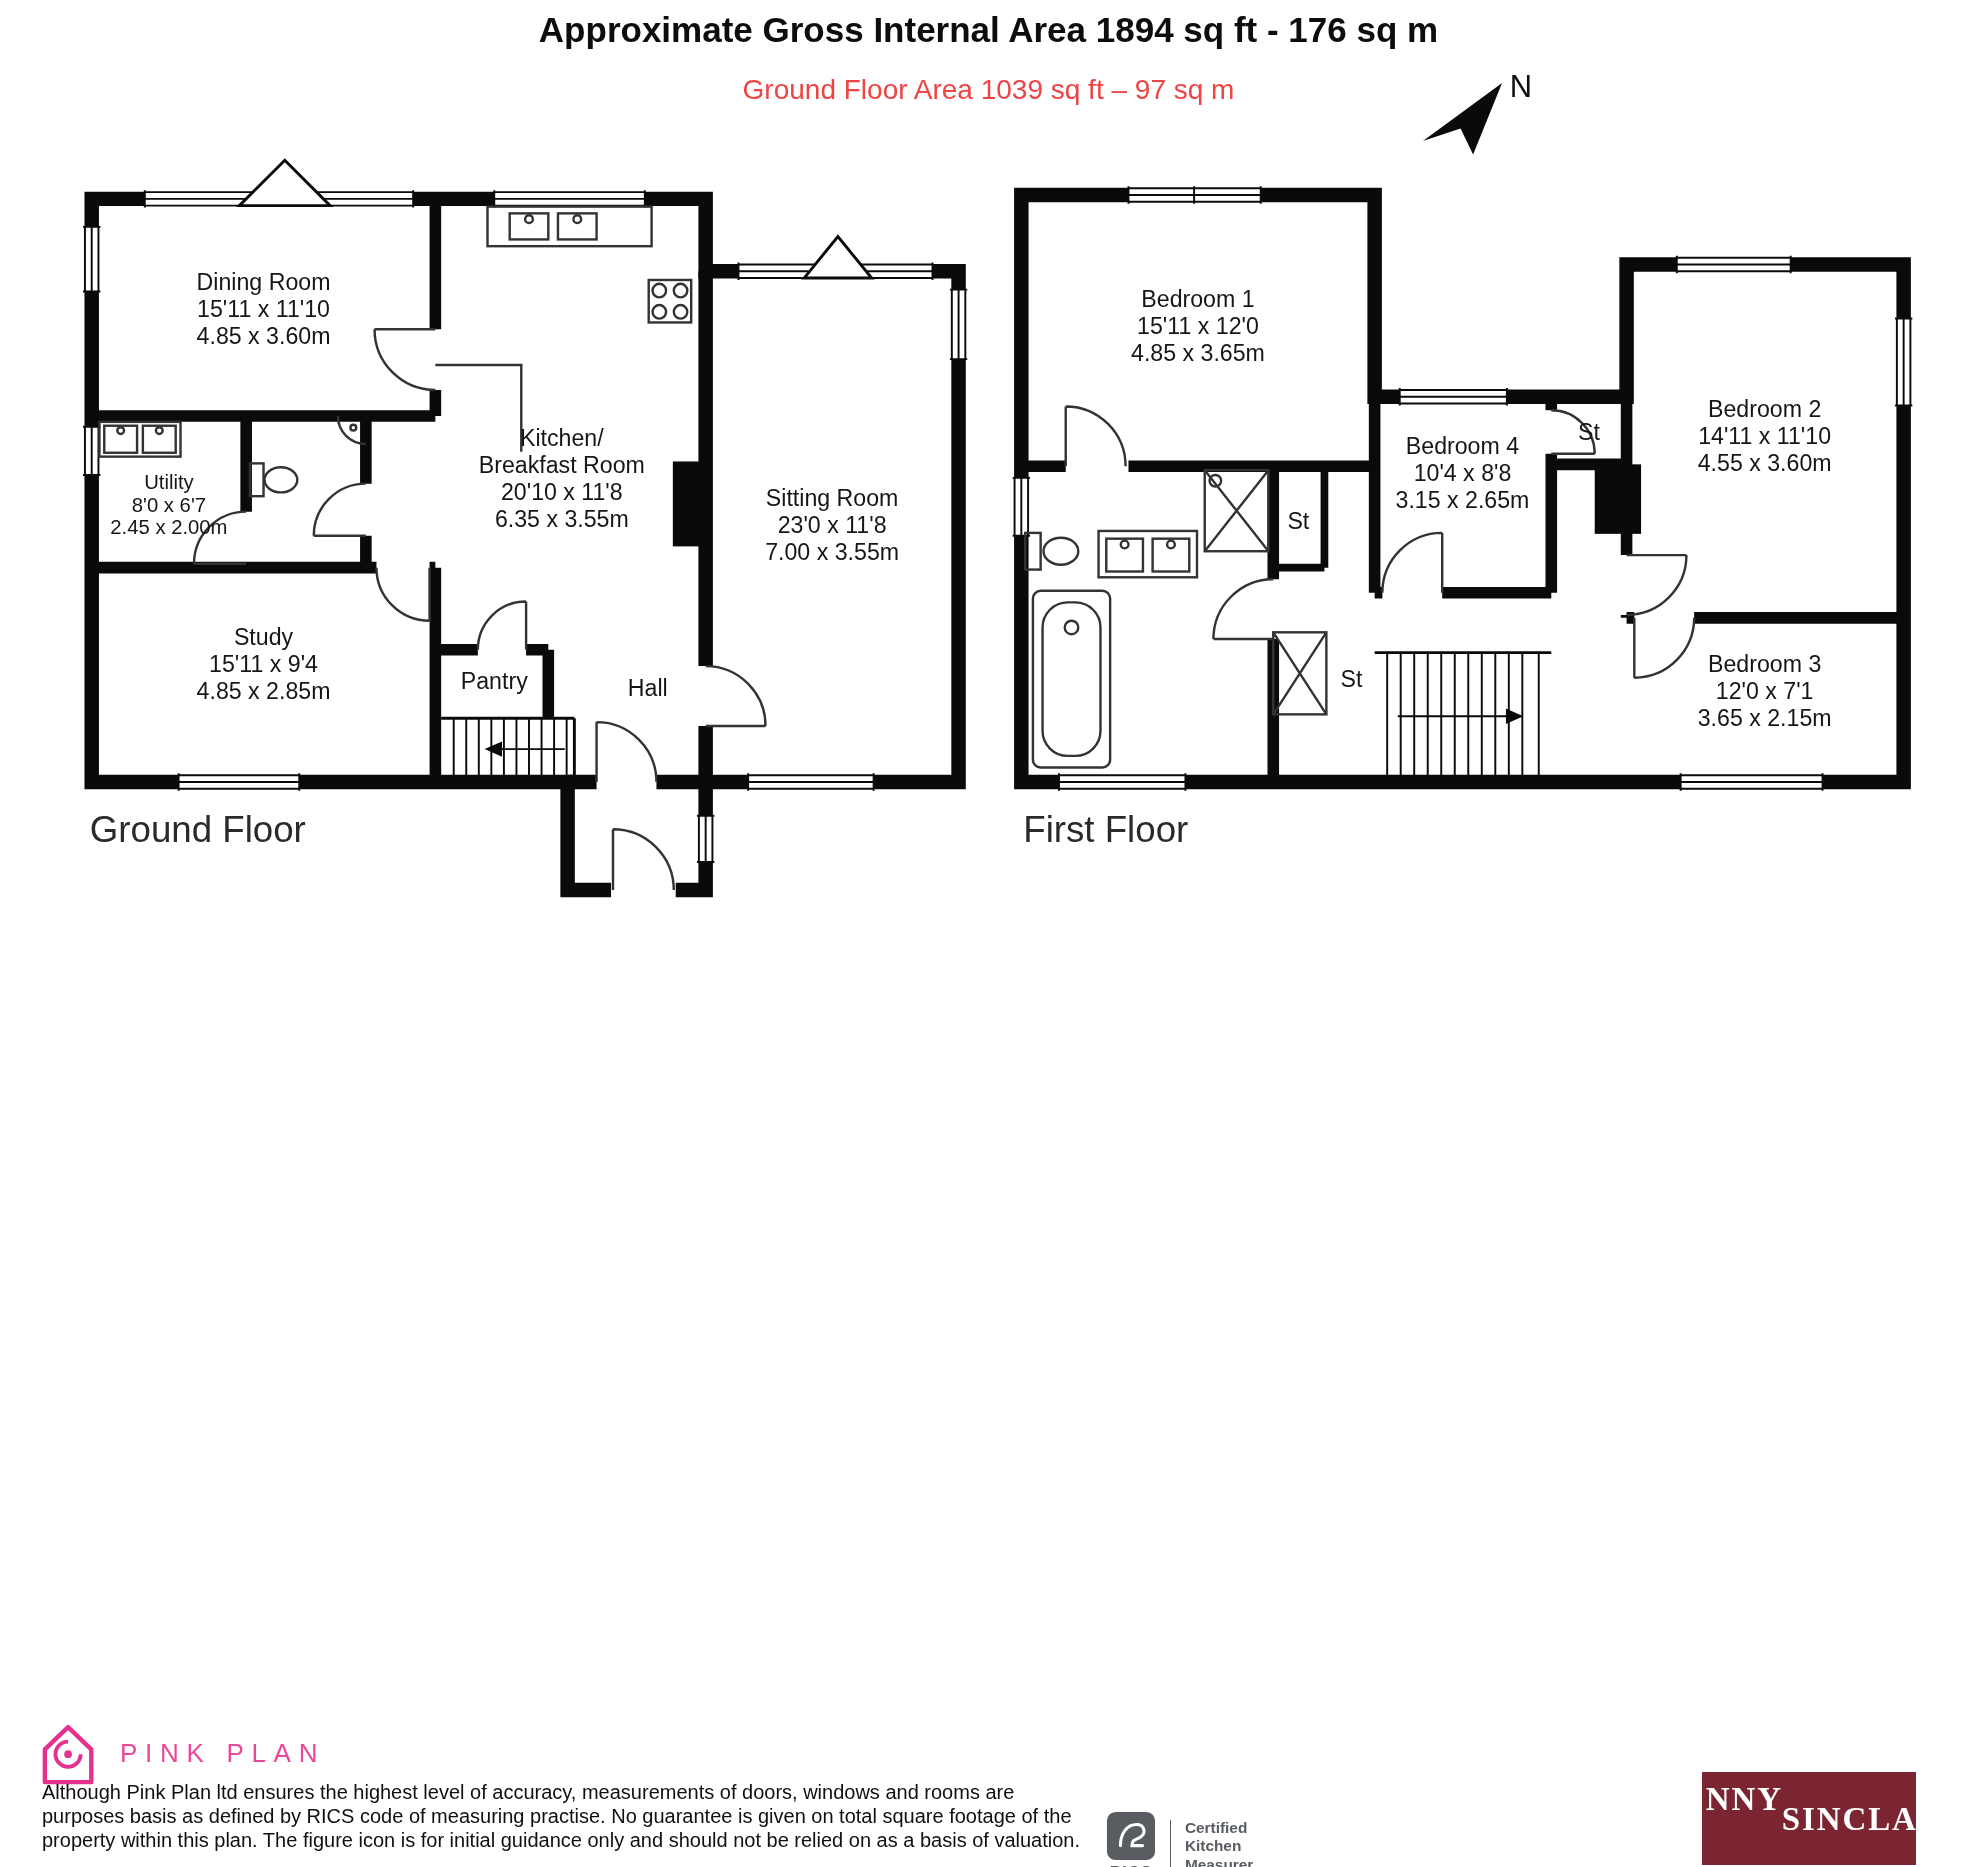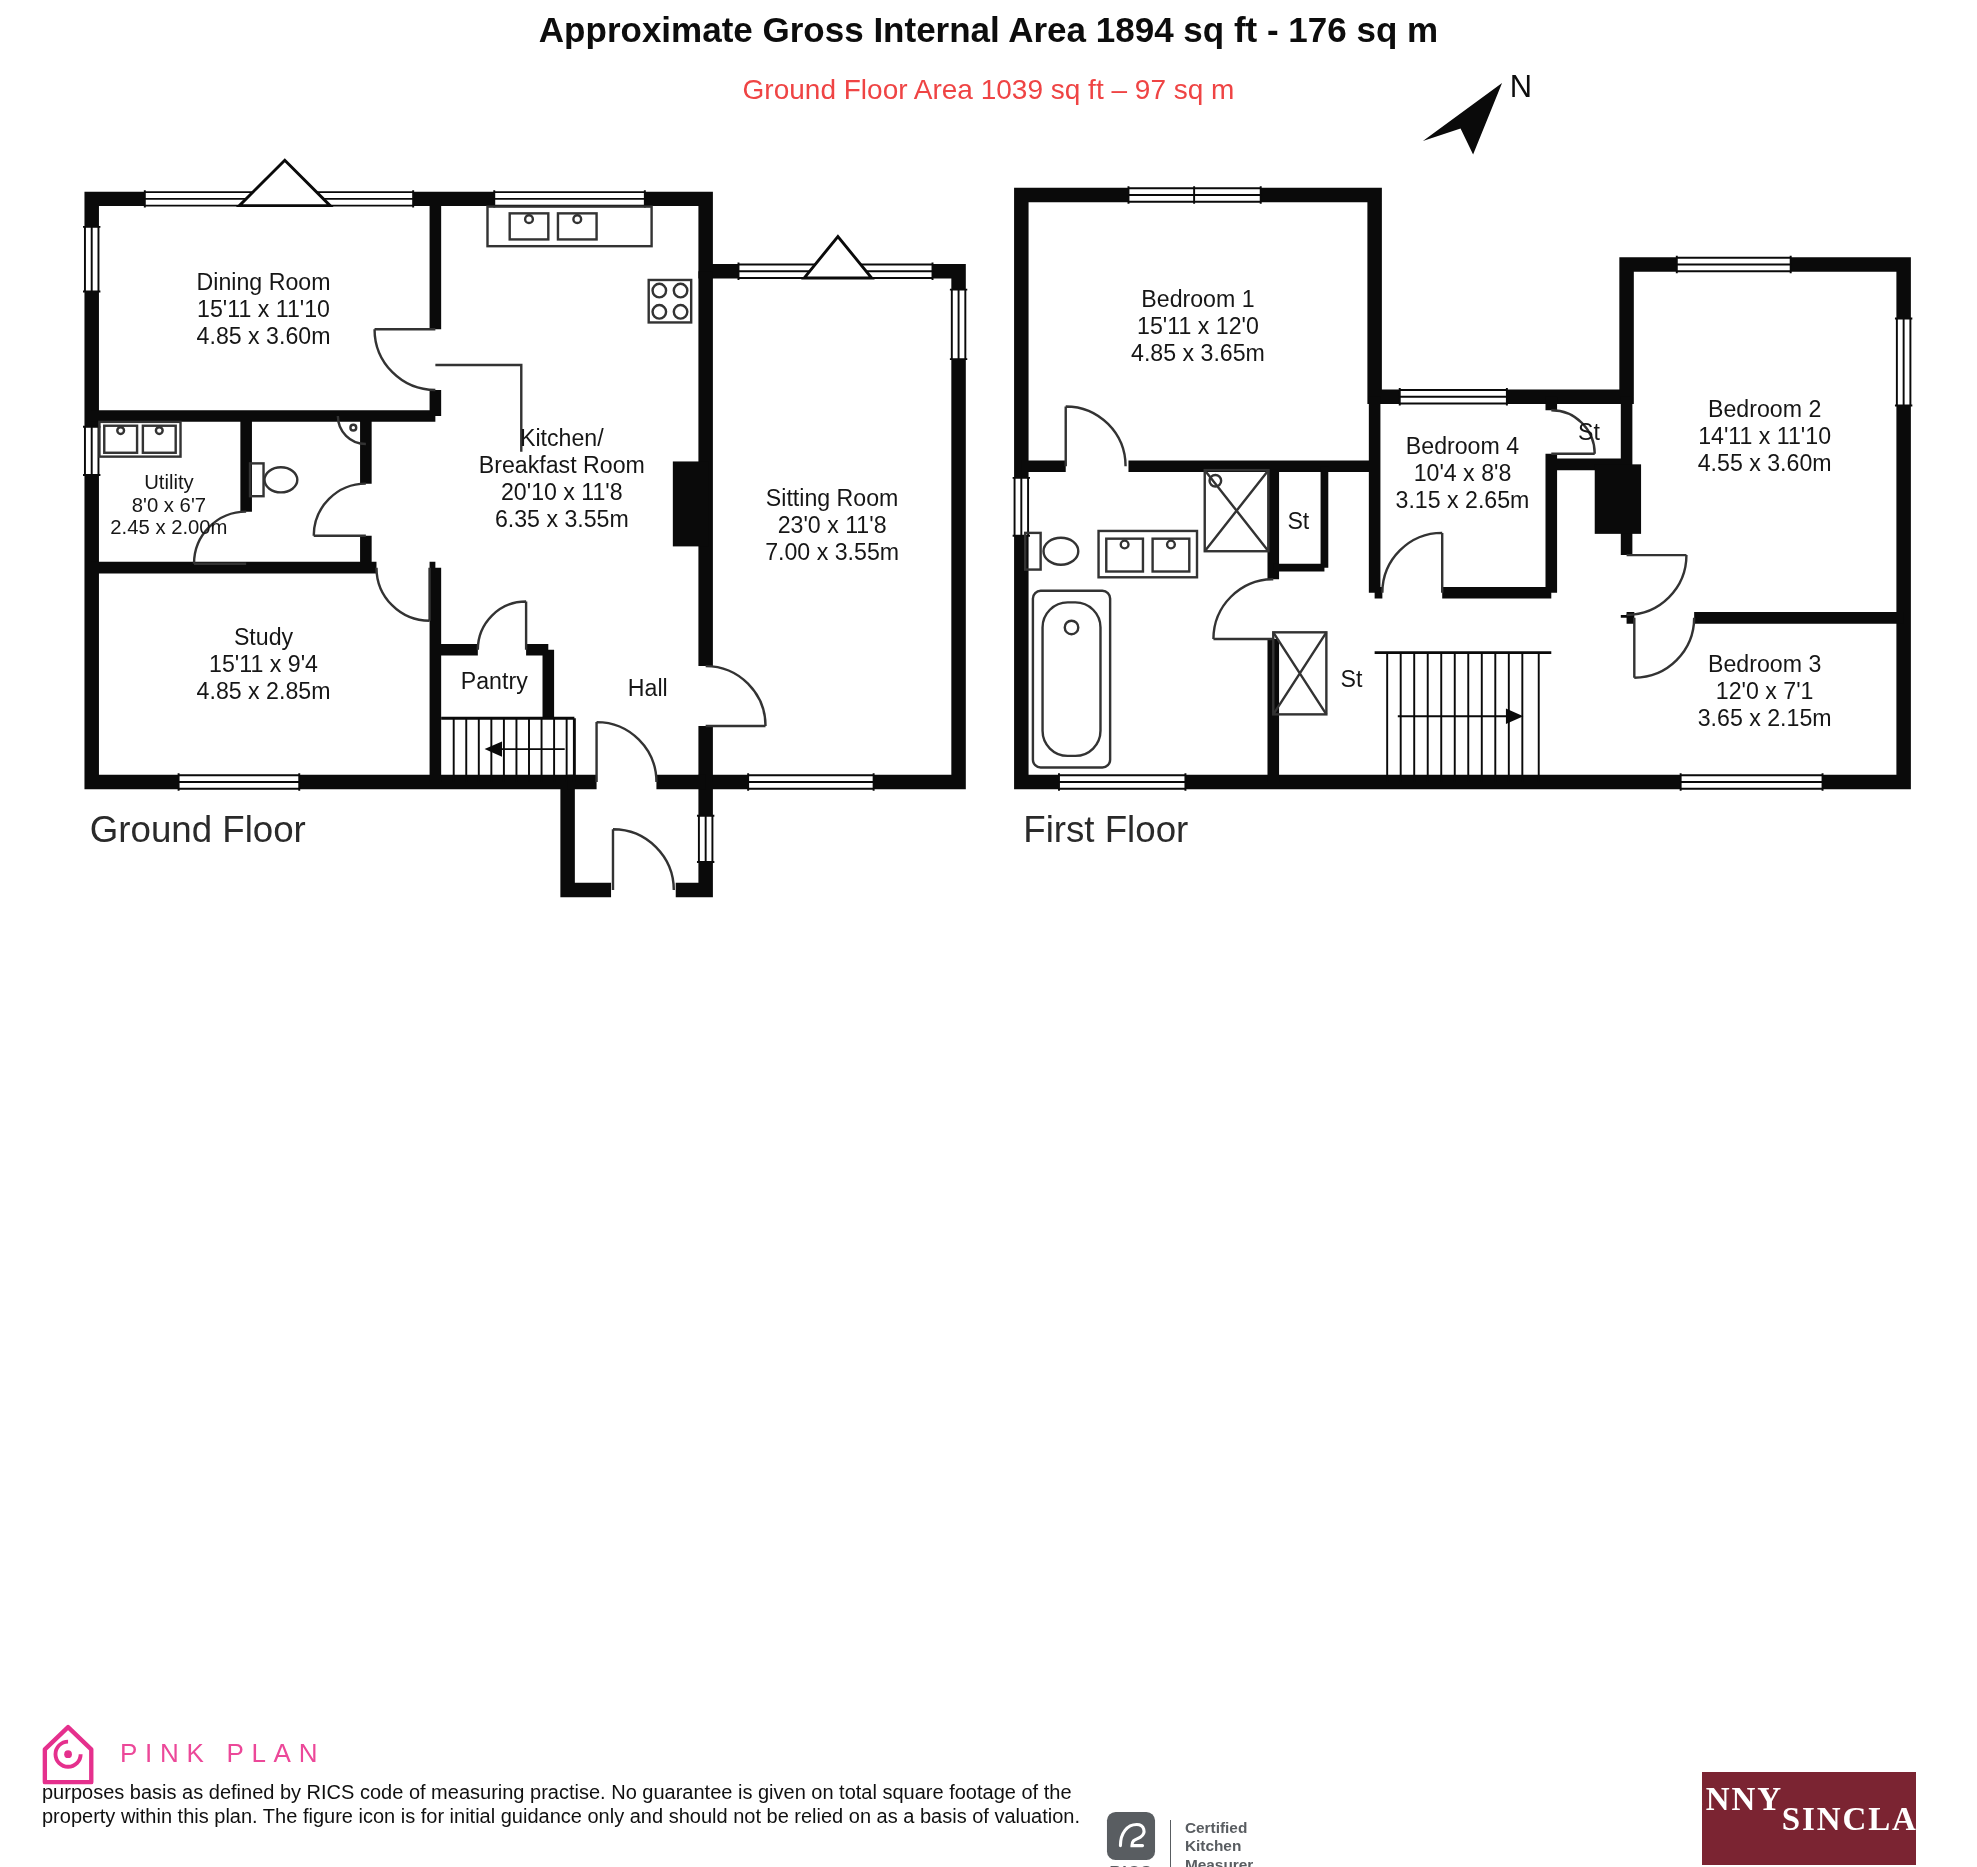--- a/index.html
+++ b/index.html
@@ -272,20 +272,21 @@
   </svg>
 
   <svg class="pink-logo" width="62" height="89" viewBox="0 0 64 92">
     <path d="M6,52 L30,29 L54,52 L54,86 L6,86 Z" fill="none" stroke="#e5308d" stroke-width="4.5" stroke-linejoin="round"></path>
     <path d="M30,44 a13,13 0 1 0 13,13" fill="none" stroke="#e5308d" stroke-width="4"></path>
     <circle cx="30" cy="57" r="4" fill="#e5308d"></circle>
   </svg>
   <div class="brand">PINK PLAN</div>
 
   <div class="disc">
+    <div>Although Pink Plan ltd ensures the highest level of accuracy, measurements of doors, windows and rooms are</div>
     <div>purposes basis as defined by RICS code of measuring practise. No guarantee is given on total square footage of the</div>
     <div>property within this plan. The figure icon is for initial guidance only and should not be relied on as a basis of valuation.</div>
   </div>
 
   <div class="rics">
     <div class="rics-col">
       <svg width="50" height="50" viewBox="0 0 52 52">
         <rect x="1" y="1" width="50" height="50" rx="9" fill="#595d61"></rect>
         <path d="M15,36 c0,-13 7,-22 17,-22 c8,0 10,9 4,13 c-4,3 -9,2 -9,9 l0,0 h11" fill="none" stroke="#fff" stroke-width="3.2" stroke-linecap="round"></path>
       </svg>

